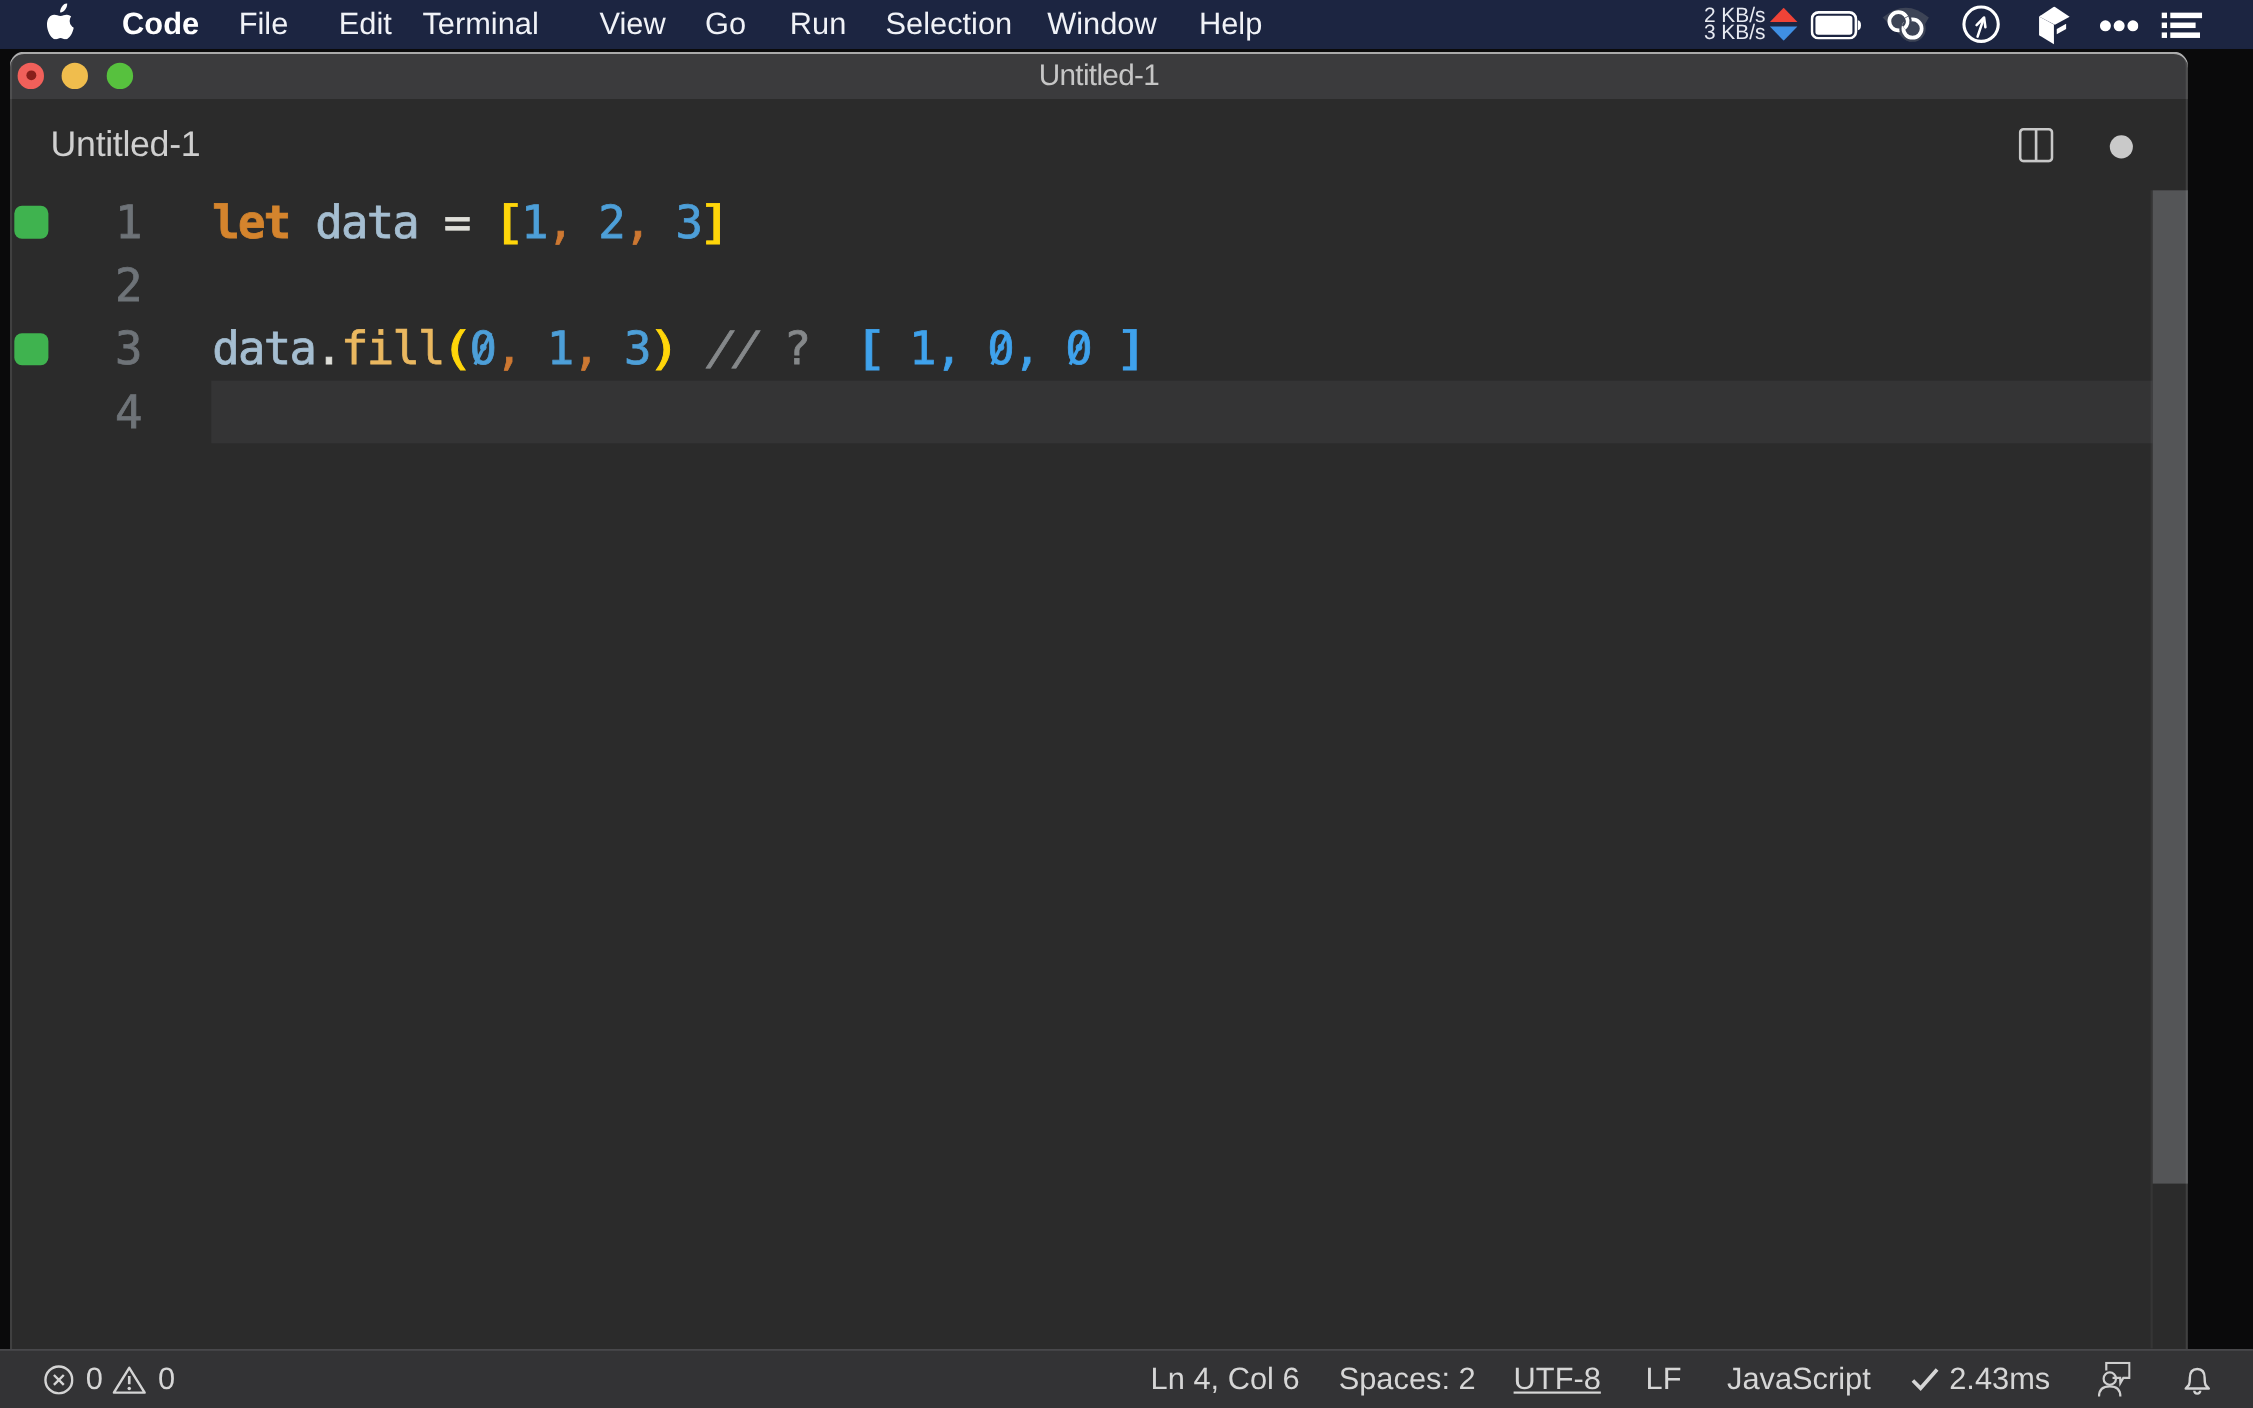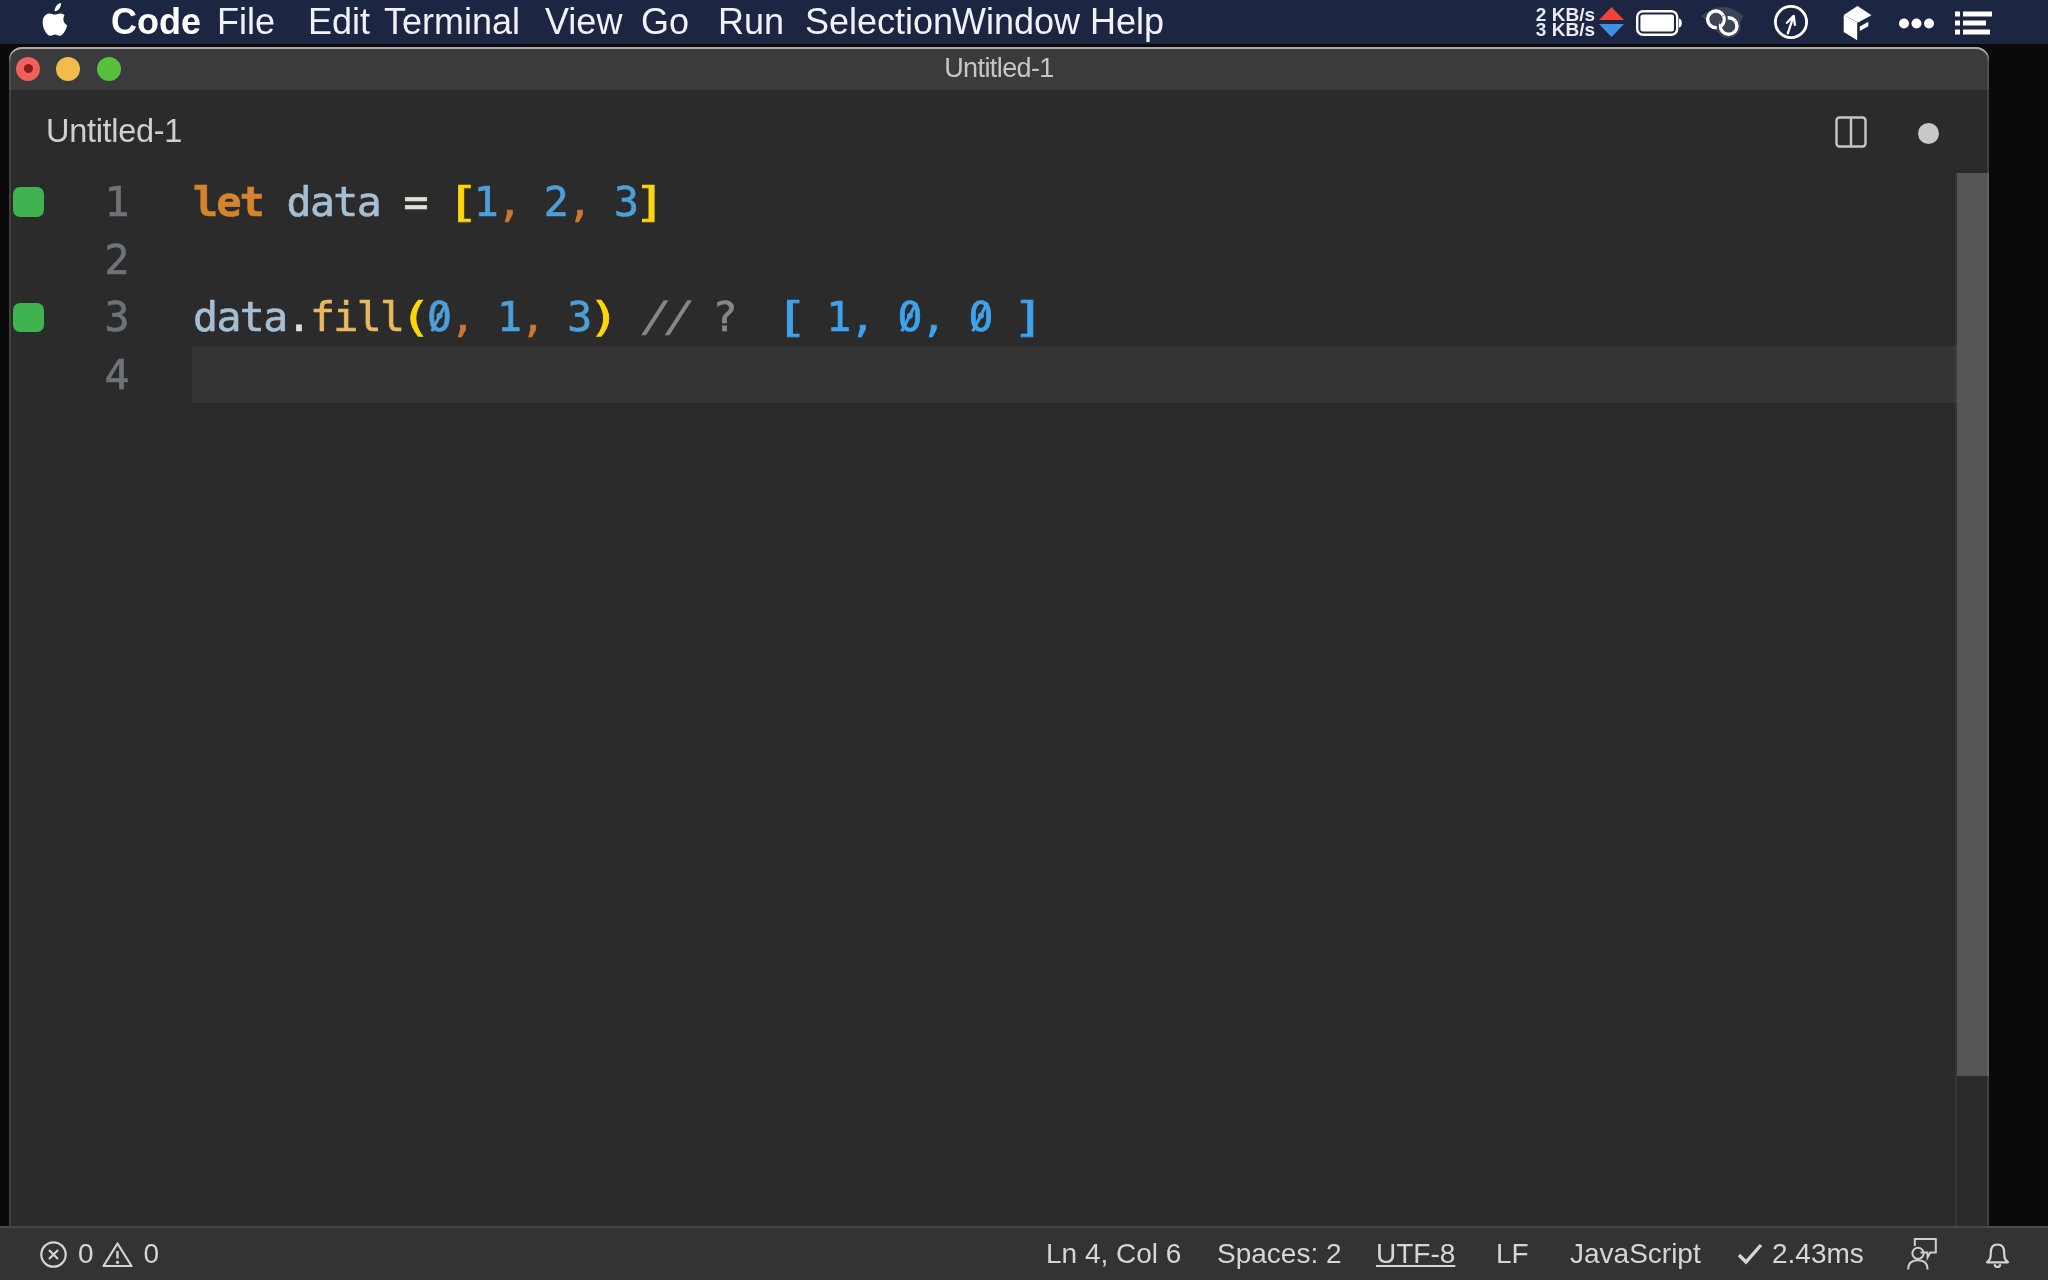--- a/index.html
+++ b/index.html
@@ -7,26 +7,26 @@
   html,body { width:2048px; height:1280px; overflow:hidden; }
   body { background:#0a0a0b; font-family:"Liberation Sans", sans-serif; position:relative; -webkit-font-smoothing:antialiased; }
 
   
   .menubar {
     position:absolute; left:0; top:0; width:2048px; height:44px;
     background:#1c2541; display:flex; align-items:center; color:#eff1f6;
   }
   .apple-logo { position:absolute; left:42px; top:3px; width:26px; height:33px; }
   .menu-items { position:absolute; left:0; top:0; width:100%; height:44px; }
-  .menu-item { position:absolute; top:0; height:52px; line-height:44px; font-size:36px; color:#f0f2f7; }
+  .menu-item { position:absolute; top:0; height:52px; line-height:44px; font-size:28px; color:#f0f2f7; }
   .menu-item.app { font-weight:bold; color:#ffffff; }
   .mi-0 { left:111px; } .mi-1 { left:217px; } .mi-2 { left:308px; } .mi-3 { left:384px; }
   .mi-4 { left:545px; } .mi-5 { left:641px; } .mi-6 { left:718px; } .mi-7 { left:805px; }
   .mi-8 { left:952px; } .mi-9 { left:1090px; }
-  .mb-right { position:absolute; right:10px; top:0; height:44px; display:flex; align-items:center;font-weight:bold; }
+  .mb-right { position:absolute; right:0; top:0; height:44px; display:flex; align-items:center; }
   .net-text { margin-left:8px; text-align:right; font-size:19px; line-height:15px; color:#e8ebf2; letter-spacing:0; }
   .net-arrows { margin-left:3px; width:27px; height:30px; position:relative; }
   .battery-icon { margin-left:11px; position:relative; top:1px; }
   .rings-icon { margin-left:19px; }
   .compass-icon { margin-left:29px; }
   .cube-icon { margin-left:34px; position:relative; top:1.5px; }
   .dots-icon { margin-left:27px; position:relative; top:1px; }
   .list-icon { margin-left:21px; margin-right:46px; position:relative; top:1px; }
 
   

